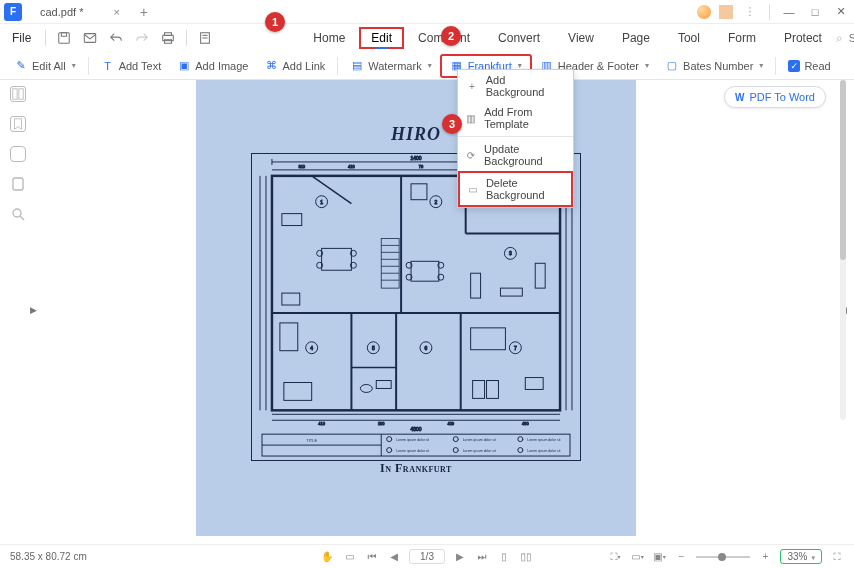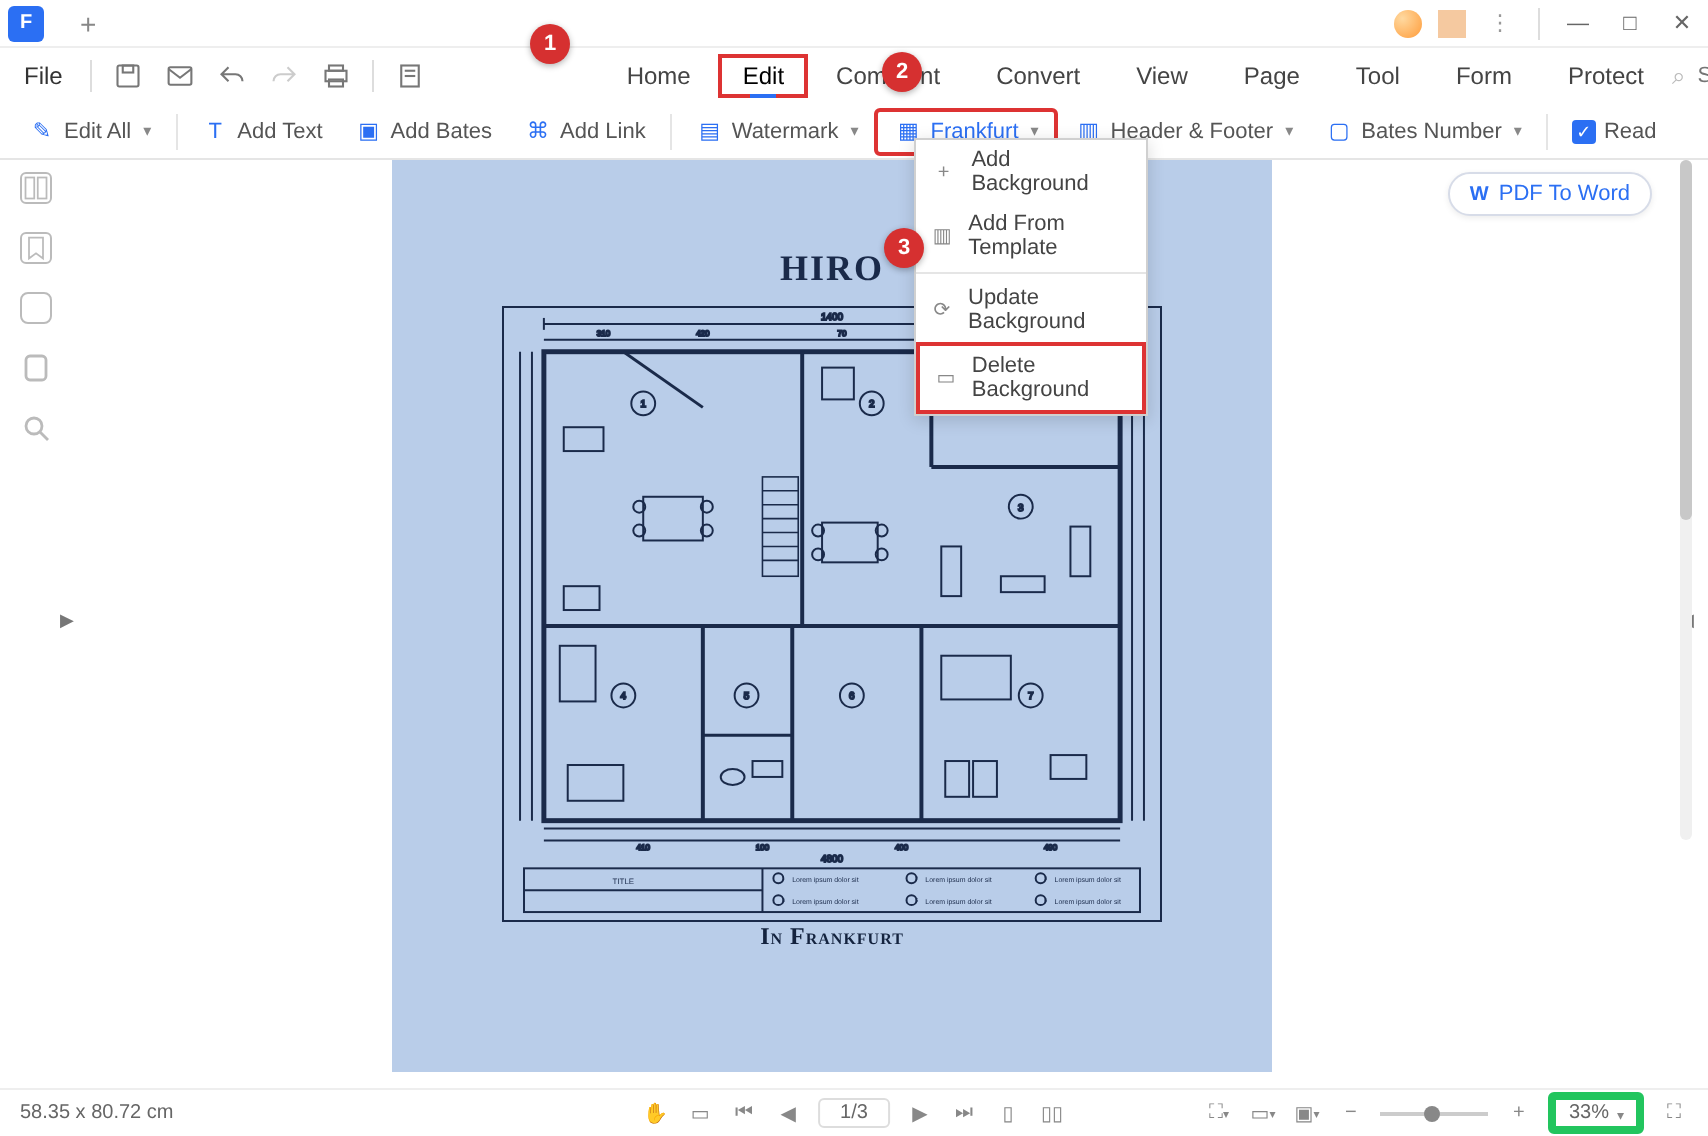--- a/index.html
+++ b/index.html
@@ -59,45 +59,49 @@
 .sidebar-arrow-l { position: absolute; left: 30px; top: 300px; width: 10px; height: 20px; display:flex; align-items:center; color: #777; font-size:9px; cursor:pointer; z-index:3;}
 .sidebar-arrow-r { position: absolute; right: 4px; top: 300px; width: 10px; height: 20px; display:flex; align-items:center; color: #777; font-size:9px; cursor:pointer; z-index:3;}
 
 
 .doc-area { position: absolute; left: 36px; right: 16px; top: 80px; bottom: 32px; background: #fff; overflow: hidden; }
 .scrollbar-v { position: absolute; right: 8px; top: 80px; width: 6px; height: 340px; background: #f0f0f0; border-radius: 3px; z-index:3;}
 .scrollbar-v::after { content:''; position:absolute; top:0; left:0; right:0; height:180px; background:#c8c8c8; border-radius:3px;}
 
 .page { position: absolute; left: 160px; top: 0; width: 440px; height: 460px; background: #b9cde9; }
 .page-inner { position: relative; width: 100%; height: 100%; padding-top: 44px; }
-.heading { font-family: Georgia, 'Times New Roman', serif; font-size: 18px; font-weight: bold; color: #1a2a4a; text-align: center; letter-spacing: 1px; }
+.heading { font-family: Georgia, 'Times New Roman', serif; font-size: 18px; font-weight: bold; color: #1a2a4a; text-align: center; letter-spacing: 1px; font-style: italic; }
 
 .floorplan-box { margin: 8px auto 0; width: 330px; height: 308px; border: 1.5px solid #1a2a4a; background: #b9cde9; position: relative; }
 .fp-svg { width: 100%; height: 100%; }
 
 .subhead { font-family: Georgia, 'Times New Roman', serif; font-size: 12px; font-weight: bold; color: #14233f; text-align: center; margin-top: 22px; letter-spacing: 0.5px; font-variant: small-caps; }
 
 
 .pdf2word { position: absolute; right: 28px; top: 86px; background: #fff; border: 1px solid #d7dce8; border-radius: 14px; padding: 4px 10px; font-size: 11px; color: #2b6ff3; display: flex; align-items: center; gap: 5px; cursor: pointer; z-index: 4; box-shadow: 0 1px 3px rgba(0,0,0,0.08);}
 
 
 .statusbar { position: absolute; left: 0; right: 0; bottom: 0; height: 24px; background: #fff; border-top: 1px solid #eee; display: flex; align-items: center; padding: 0 10px; font-size: 10px; color: #666; }
 .status-center { position: absolute; left: 50%; transform: translateX(-50%); display: flex; align-items: center; gap: 8px; }
 .page-field { border: 1px solid #ddd; padding: 1px 10px; border-radius: 3px; font-size: 10px; }
 .navb { width: 14px; height: 14px; display: flex; align-items: center; justify-content: center; color: #888; cursor: pointer; font-size: 10px;}
 .status-right { margin-left: auto; display: flex; align-items: center; gap: 8px; }
 .zoom-slider { width: 54px; height: 2px; background: #ccc; position: relative; }
 .zoom-slider::after { content:''; position:absolute; left: 40%; top:-3px; width:8px; height:8px; border-radius:50%; background:#888;}
-.zoom-pct { border: 4px solid #22c55e; padding: 1px 6px; border-radius: 3px; font-size: 10px; display:flex; align-items:flex-end; gap:4px;}
+.zoom-pct { border: 1px solid #22c55e; padding: 1px 6px; border-radius: 3px; font-size: 10px; display:flex; align-items:flex-end; gap:4px;}
 </style>
 </head>
 <body>
 
 <div class="titlebar">
   <div class="logo">F</div>
+  <div class="tab">
+    <span>cad.pdf *</span>
+    <span class="tab-close">×</span>
+  </div>
   <span class="tab-add">+</span>
   <div class="titlebar-right">
     <div class="orange-dot"></div>
     <div class="square-dot"></div>
     <div class="vdots win-btn">⋮</div>
     <div class="sep"></div>
     <div class="win-btn">—</div>
     <div class="win-btn">□</div>
     <div class="win-btn">✕</div>
   </div>
@@ -171,21 +175,21 @@
     <span>Edit All</span>
     <span class="rib-chev">▾</span>
   </div>
   <div class="rib-sep"></div>
   <div class="rib-btn">
     <span class="rib-icon">T</span>
     <span>Add Text</span>
   </div>
   <div class="rib-btn">
     <span class="rib-icon">▣</span>
-    <span>Add Bates</span>
+    <span>Add Image</span>
   </div>
   <div class="rib-btn">
     <span class="rib-icon">⌘</span>
     <span>Add Link</span>
   </div>
   <div class="rib-sep"></div>
   <div class="rib-btn">
     <span class="rib-icon">▤</span>
     <span>Watermark</span>
     <span class="rib-chev">▾</span>

